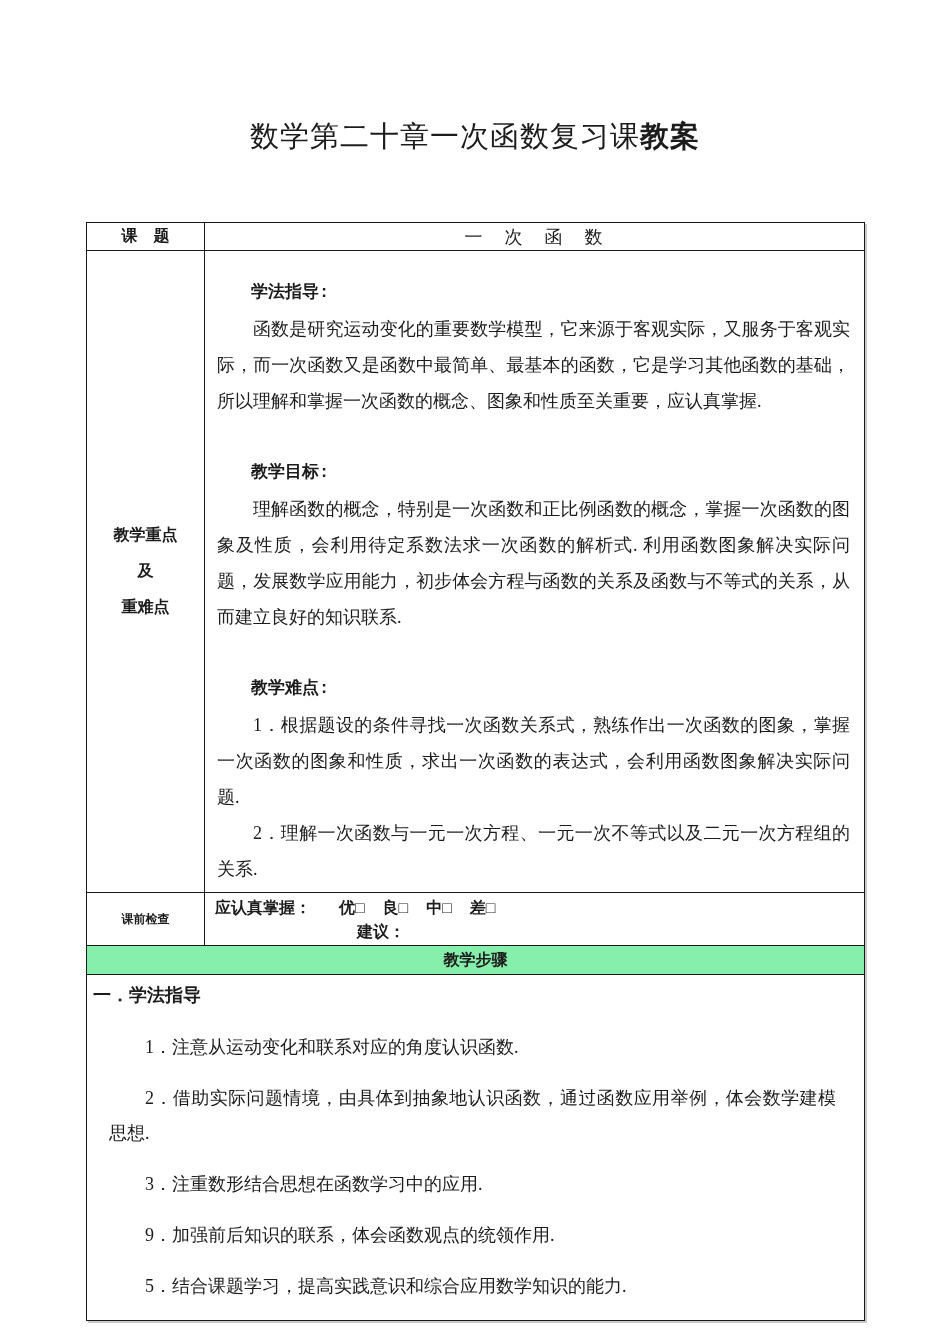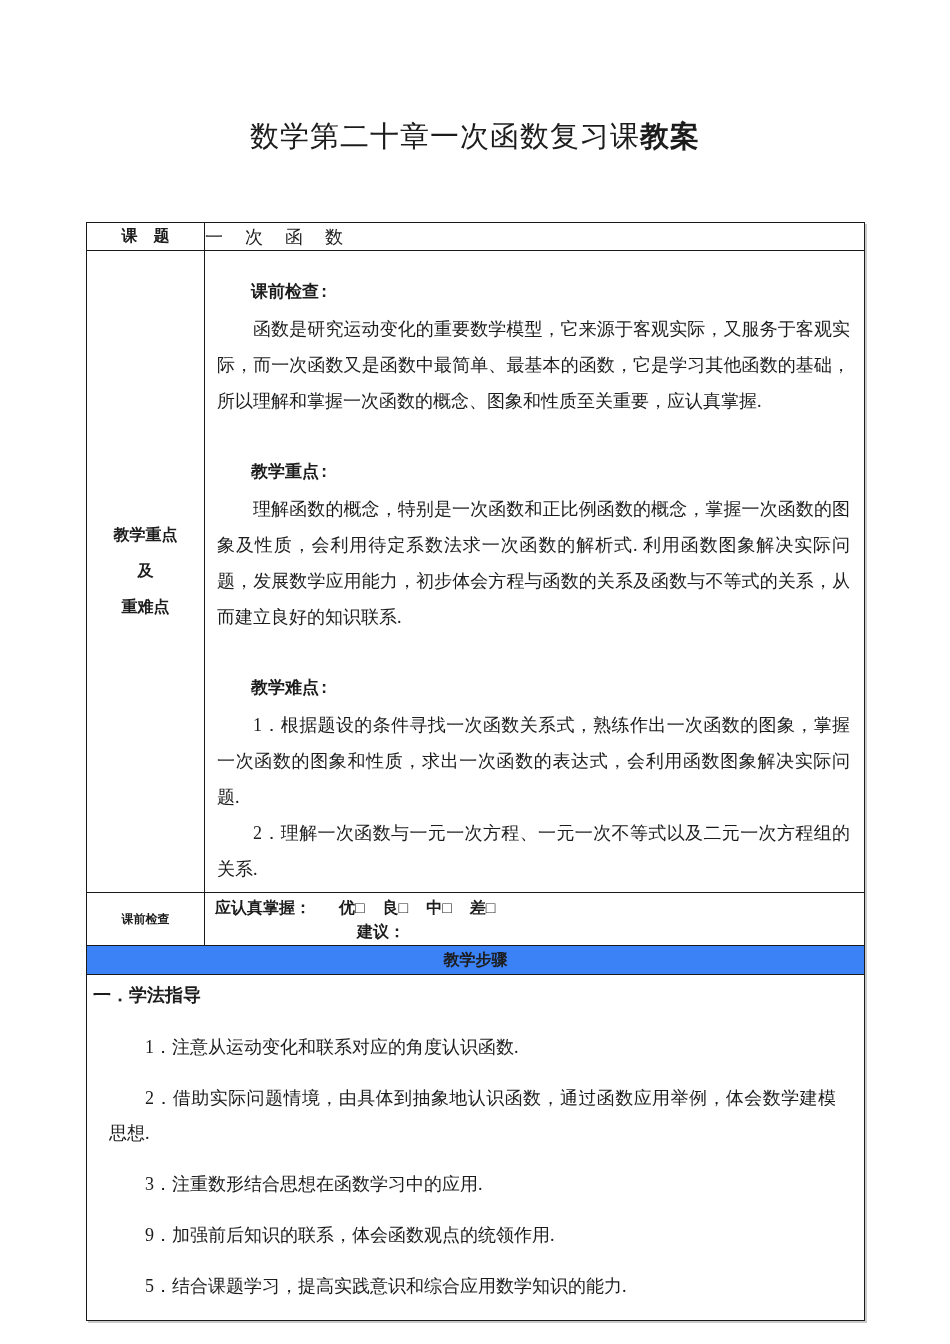--- a/index.html
+++ b/index.html
@@ -21,21 +21,21 @@
     position:absolute;left:86px;top:222px;width:779px;
     border-collapse:collapse;table-layout:fixed;
     box-shadow:2px 2px 0 #c9c9c9;
   }
   td{border:1.5px solid #1a1a1a;padding:0;vertical-align:middle;}
   .col1{width:117px;}
   .hei{font-family:Liberation Mono, monospace;font-weight:bold;}
   
   .row-keti{height:28px;}
   .row-keti .c1{text-align:center;font-size:16px;}
-  .row-keti .c2{text-align:left;font-size:18px;letter-spacing:2px;}
+  .row-keti .c2{text-align:center;font-size:18px;letter-spacing:2px;}
   
   .row-goals{height:642px;}
   .row-goals .c1{text-align:center;font-size:16px;line-height:36px;}
   .row-goals .c2{vertical-align:top;padding:24px 14px 0 12px;font-size:18px;line-height:36px;}
   .section + .section{margin-top:36px;}
   .section-heading{text-indent:2em;font-size:17px;}
   .para{text-indent:2em;text-align:justify;margin:0;}
   
   .row-check{height:51px;}
   .row-check .c1{text-align:center;font-size:12px;}
@@ -72,25 +72,25 @@
   </tr>
 
   <tr class="row-goals">
     <td class="c1 col1 hei">
       <div>教学重点</div>
       <div>及</div>
       <div>重难点</div>
     </td>
     <td class="c2">
       <div class="section">
-        <div class="section-heading hei">课前检查:</div>
+        <div class="section-heading hei">学法指导:</div>
         <p class="para">函数是研究运动变化的重要数学模型，它来源于客观实际，又服务于客观实际，而一次函数又是函数中最简单、最基本的函数，它是学习其他函数的基础，所以理解和掌握一次函数的概念、图象和性质至关重要，应认真掌握.</p>
       </div>
       <div class="section">
-        <div class="section-heading hei">教学重点:</div>
+        <div class="section-heading hei">教学目标:</div>
         <p class="para">理解函数的概念，特别是一次函数和正比例函数的概念，掌握一次函数的图象及性质，会利用待定系数法求一次函数的解析式. 利用函数图象解决实际问题，发展数学应用能力，初步体会方程与函数的关系及函数与不等式的关系，从而建立良好的知识联系.</p>
       </div>
       <div class="section">
         <div class="section-heading hei">教学难点:</div>
         <p class="para">1．根据题设的条件寻找一次函数关系式，熟练作出一次函数的图象，掌握一次函数的图象和性质，求出一次函数的表达式，会利用函数图象解决实际问题.</p>
         <p class="para">2．理解一次函数与一元一次方程、一元一次不等式以及二元一次方程组的关系.</p>
       </div>
     </td>
   </tr>
 
@@ -102,21 +102,21 @@
       <div class="check-line1">
         <span>应认真掌握：</span><span class="check-options"><span class="opt">优□</span><span class="opt">良□</span><span class="opt">中□</span><span class="opt">差□</span></span>
       </div>
       <div class="check-line2">
         <span>建议：</span>
       </div>
     </td>
   </tr>
 
   <tr class="row-steps-header">
-    <td colspan="2" class="hei" style="background-color: #3b82f6;">
+    <td colspan="2" class="hei" style="background-color: #86efac;">
       <span>教学步骤</span>
     </td>
   </tr>
 
   <tr class="row-steps">
     <td colspan="2">
       <div class="steps-title hei">一．学法指导</div>
       <p class="step-item">1．注意从运动变化和联系对应的角度认识函数.</p>
       <p class="step-item">2．借助实际问题情境，由具体到抽象地认识函数，通过函数应用举例，体会数学建模思想.</p>
       <p class="step-item">3．注重数形结合思想在函数学习中的应用.</p>

